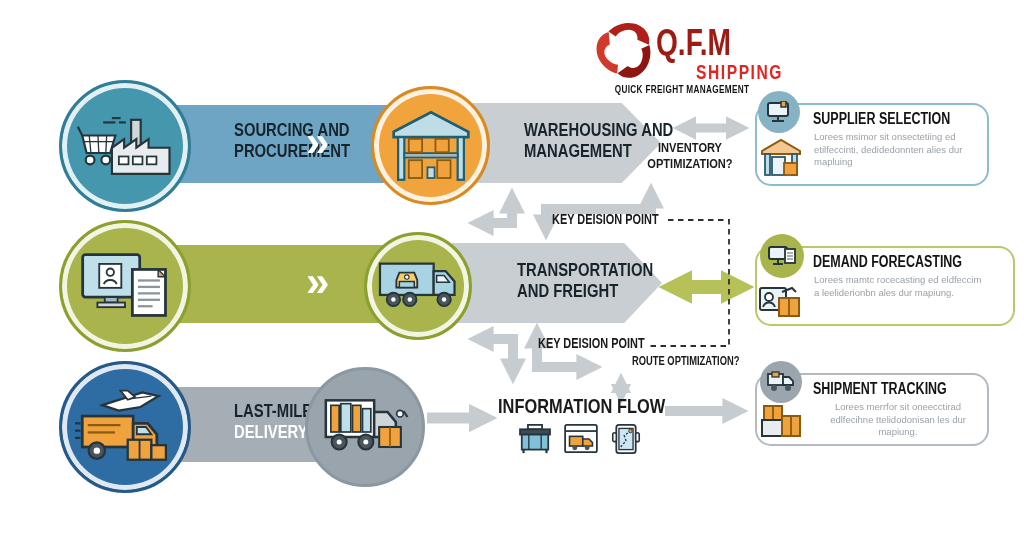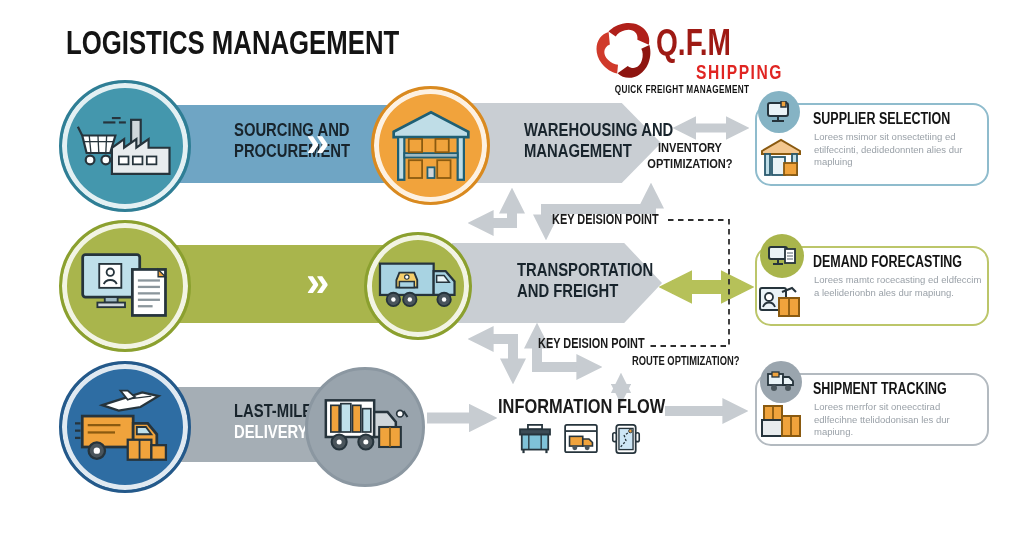--- a/index.html
+++ b/index.html
@@ -39,23 +39,20 @@
   .cardcirc{position:absolute;z-index:5;border-radius:50%;display:flex;align-items:center;justify-content:center;}
 
   svg{display:block;}
   #wires{position:absolute;left:0;top:0;z-index:3;pointer-events:none;}
 </style>
 </head>
 <body>
 
 <div id="stage">
 
-  <div class="abs page-title">
-    <span class="cond">LOGISTICS MANAGEMENT</span>
-  </div>
 
   <div class="abs" style="left:594px;top:18px;width:62px;height:64px;">
     <svg width="62" height="64" viewBox="0 0 60 60">
       <g fill="#b0201a">
         <path id="sw" d="M30 4 C46 2 56 14 53 25 L42 20 C43 13 37 9 30 11 C26 12 23 14 21 17 L14 12 C18 8 23 5 30 4 z"></path>
         <use href="#sw" transform="rotate(120 30 30)" fill="#8e1510"></use>
         <use href="#sw" transform="rotate(240 30 30)" fill="#d03a2b"></use>
       </g>
     </svg>
   </div>
@@ -186,21 +183,21 @@
     <span class="cond">AND FREIGHT</span>
   </div>
 
   <div class="minilabel" style="left:552px;top:211px;font-size:14px;">
     <span class="cond">KEY DEISION POINT</span>
   </div>
   <div class="minilabel" style="left:538px;top:335px;font-size:14px;">
     <span class="cond">KEY DEISION POINT</span>
   </div>
 
-  <div class="card" style="left:755px;top:246px;width:230px;height:76px;border:2px solid #bcc66a;">
+  <div class="card" style="left:755px;top:246px;width:230px;height:76px;border:2px solid #bcc66a;padding-left:26px;">
     <div class="title"><span class="cond">DEMAND FORECASTING</span></div>
     <div class="body">Lorees mamtc rocecasting ed eldfeccim a leeliderionbn ales dur mapiung.</div>
   </div>
   <div class="cardcirc" style="left:760px;top:234px;width:44px;height:44px;background:#a9b54c;">
     <svg width="28" height="24" viewBox="0 0 28 24">
       <rect x="1" y="3" width="18" height="12" rx="2" fill="#eaf3f7" stroke="#26343c" stroke-width="2"></rect>
       <line x1="10" y1="15" x2="10" y2="19" stroke="#26343c" stroke-width="2"></line>
       <line x1="5" y1="20" x2="15" y2="20" stroke="#26343c" stroke-width="2"></line>
       <rect x="17" y="5" width="10" height="14" fill="#fff" stroke="#26343c" stroke-width="1.8"></rect>
       <line x1="19" y1="9" x2="25" y2="9" stroke="#8b969c" stroke-width="1.5"></line>
@@ -300,21 +297,21 @@
     <svg width="34" height="30" viewBox="0 0 38 34">
       <rect x="8" y="1" width="22" height="32" rx="3" fill="#fff" stroke="#26343c" stroke-width="2"></rect>
       <rect x="11" y="5" width="16" height="24" fill="#cde6f5" stroke="#26343c" stroke-width="1.5"></rect>
       <path d="M13 26 L19 19 L17 13 L24 8" fill="none" stroke="#26343c" stroke-width="1.5" stroke-dasharray="2.5 2"></path>
       <circle cx="24" cy="8" r="2" fill="#f0a33c" stroke="#26343c" stroke-width="1"></circle>
       <rect x="4" y="10" width="4" height="10" rx="2" fill="#fff" stroke="#26343c" stroke-width="1.8"></rect>
       <rect x="30" y="10" width="4" height="10" rx="2" fill="#fff" stroke="#26343c" stroke-width="1.8"></rect>
     </svg>
   </div>
 
-  <div class="card" style="left:755px;top:373px;width:230px;height:69px;border:2px solid #b3bac0;">
+  <div class="card" style="left:755px;top:373px;width:230px;height:69px;border:2px solid #b3bac0;text-align:center;">
     <div class="title"><span class="cond">SHIPMENT TRACKING</span></div>
     <div class="body">Lorees merrfor sit oneecctirad edlfecihne ttelidodonisan les dur mapiung.</div>
   </div>
   <div class="cardcirc" style="left:760px;top:361px;width:42px;height:42px;background:#9aa5ae;">
     <svg width="28" height="22" viewBox="0 0 28 22">
       <rect x="1" y="3" width="15" height="11" fill="#eaf3f7" stroke="#26343c" stroke-width="1.8"></rect>
       <rect x="5" y="1" width="7" height="5" fill="#f0a33c" stroke="#26343c" stroke-width="1.3"></rect>
       <path d="M16 6 L22 6 L26 10 L26 14 L16 14 z" fill="#eaf3f7" stroke="#26343c" stroke-width="1.8"></path>
       <circle cx="7" cy="17" r="3" fill="#4a555c"></circle>
         <circle cx="21" cy="17" r="3" fill="#4a555c"></circle>

